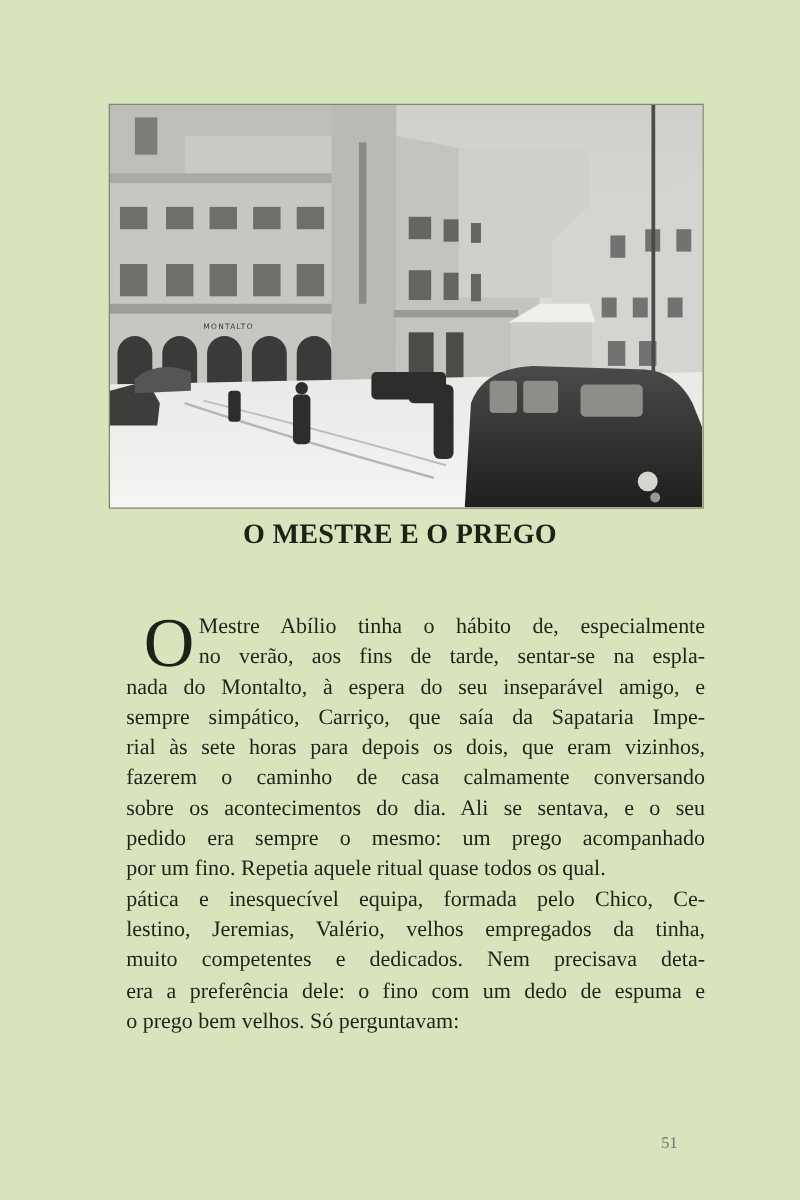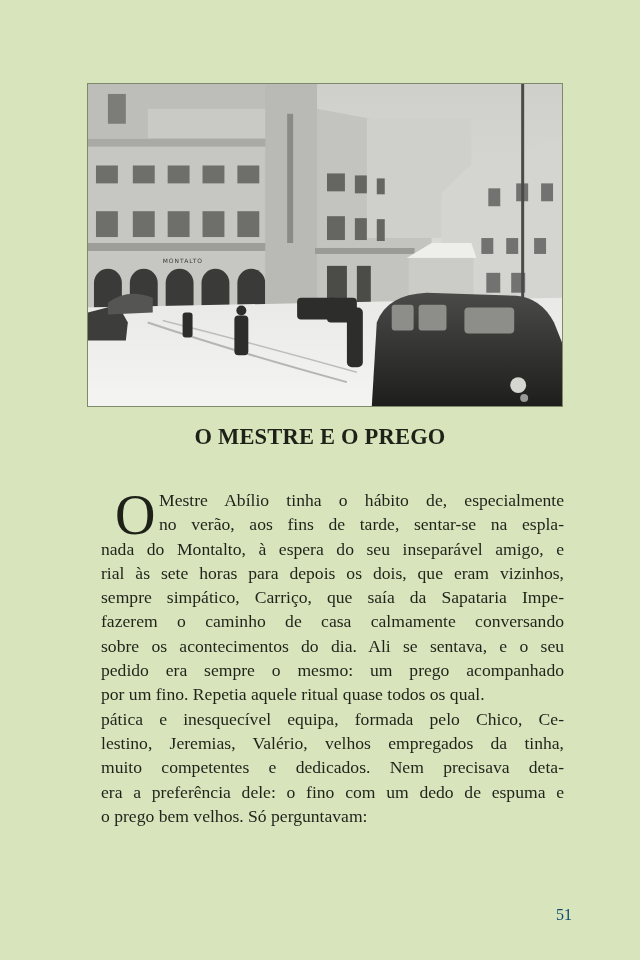--- a/index.html
+++ b/index.html
@@ -28,21 +28,21 @@
   }
   .photo svg {
     display: block;
     width: 100%;
     height: 100%;
   }
   .title {
     position: absolute;
     left: 0;
     width: 640px;
-    top: 424px;
+    top: 414px;
     text-align: center;
     font-family: "Liberation Serif", "DejaVu Serif", serif;
     font-weight: bold;
     font-size: 22.5px;
     letter-spacing: 0.2px;
     color: #1e2118;
   }
   .body-text {
     position: absolute;
     left: 101px;
@@ -76,25 +76,25 @@
     font-size: 56px;
     line-height: 48px;
     font-family: "Liberation Serif", "DejaVu Serif", serif;
     color: #1e2118;
   }
   .line.dc {
     padding-left: 58px;
   }
   .page-number {
     position: absolute;
-    left: 556px;
+    left: 529px;
     top: 906px;
     font-family: "Liberation Serif", "DejaVu Serif", serif;
-    font-size: 16px;
-    color: #0c4a6e;
+    font-size: 13px;
+    color: #737373;
   }
 </style>
 </head>
 <body>
 
 <div class="photo">
   <svg viewBox="0 0 476 324" preserveAspectRatio="none">
     <defs>
       <linearGradient id="sky" x1="0" y1="0" x2="0" y2="1">
         <stop offset="0" stop-color="#cfcfcc"></stop>
@@ -204,22 +204,22 @@
 </div>
 
 <div class="title">O MESTRE E O PREGO</div>
 
 <div class="body-text">
   <div class="first-para">
     <span class="drop-cap">O</span>
     <span class="line dc">Mestre Abílio tinha o hábito de, especialmente</span>
     <span class="line dc">no verão, aos fins de tarde, sentar-se na espla-</span>
     <span class="line">nada do Montalto, à espera do seu inseparável amigo, e</span>
+    <span class="line">sempre simpático, Carriço, que saía da Sapataria Impe-</span>
     <span class="line">rial às sete horas para depois os dois, que eram vizinhos,</span>
-    <span class="line">sempre simpático, Carriço, que saía da Sapataria Impe-</span>
     <span class="line">fazerem o caminho de casa calmamente conversando</span>
     <span class="line">sobre os acontecimentos do dia. Ali se sentava, e o seu</span>
     <span class="line">pedido era sempre o mesmo: um prego acompanhado</span>
     <span class="line last">por um fino. Repetia aquele ritual quase todos os qual.</span>
   </div>
   <div class="second-para">
     <span class="line">pática e inesquecível equipa, formada pelo Chico, Ce-</span>
     <span class="line">lestino, Jeremias, Valério, velhos empregados da tinha,</span>
     <span class="line">muito competentes e dedicados. Nem precisava deta-</span>
     <span class="line">era a preferência dele: o fino com um dedo de espuma e</span>

